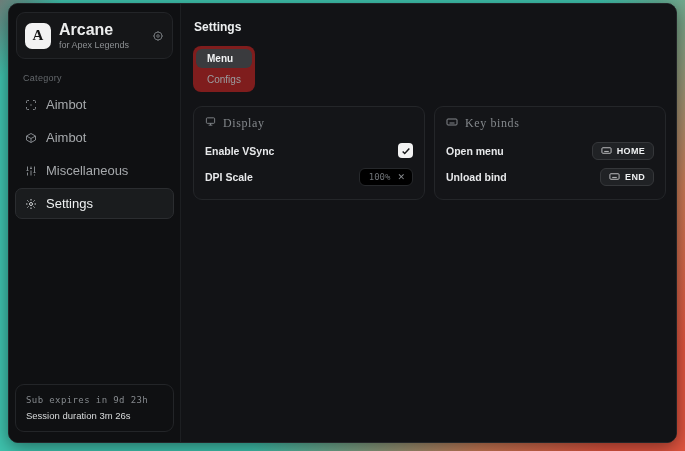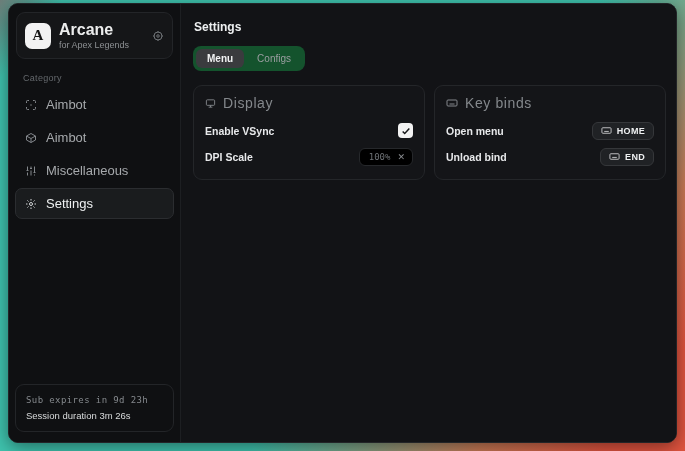--- a/index.html
+++ b/index.html
@@ -56,34 +56,34 @@
   }
   .side-footer .exp {
     color:#85898d; font-size:9px; font-family:"DejaVu Sans Mono", monospace;
     letter-spacing:.4px;
   }
   .side-footer .dur { color:#d9dbdc; font-size:9.5px; }
   
   .main { flex:1; padding:12px 12px 12px 12px; background:#121316; }
   .page-title { color:#eef0f1; font-size:12px; font-weight:bold; margin:4px 0 12px 1px; }
   .tabs {
-    display:inline-flex; background:#14532d; border-radius:8px; padding:3px; gap:2px;
+    display:inline-flex; background:#7f1d1d; border-radius:8px; padding:3px; gap:2px;flex-direction:column;
   }
   .tab {
     font-size:10px; color:#9b9ea1; padding:4px 11px; border-radius:6px; cursor:pointer;
   }
   .tab.active { background:#3a3b3e; color:#f1f2f3; font-weight:bold; }
   .cards { display:flex; gap:9px; margin-top:14px; }
   .card {
     width:232px; background:#141518; border:1px solid #242629; border-radius:9px;
     padding:9px 11px 11px 11px;
   }
   .card-head {
-    display:flex; align-items:center; gap:7px; color:#84888c;
-    font-family:Liberation Sans, sans-serif; font-size:14px; letter-spacing:.6px;
+    display:flex; gap:7px; color:#84888c;
+    font-family:Liberation Serif, serif; font-size:12px; letter-spacing:.6px;
     margin-bottom:8px;
   }
   .card-head .cicon { display:flex; color:#84888c; }
   .row {
     display:flex; align-items:center; justify-content:space-between; min-height:23px;
   }
   .row + .row { margin-top:3px; }
   .row .lbl { color:#e7e8ea; font-size:10.5px; font-weight:bold; }
   
   .checkbox {

